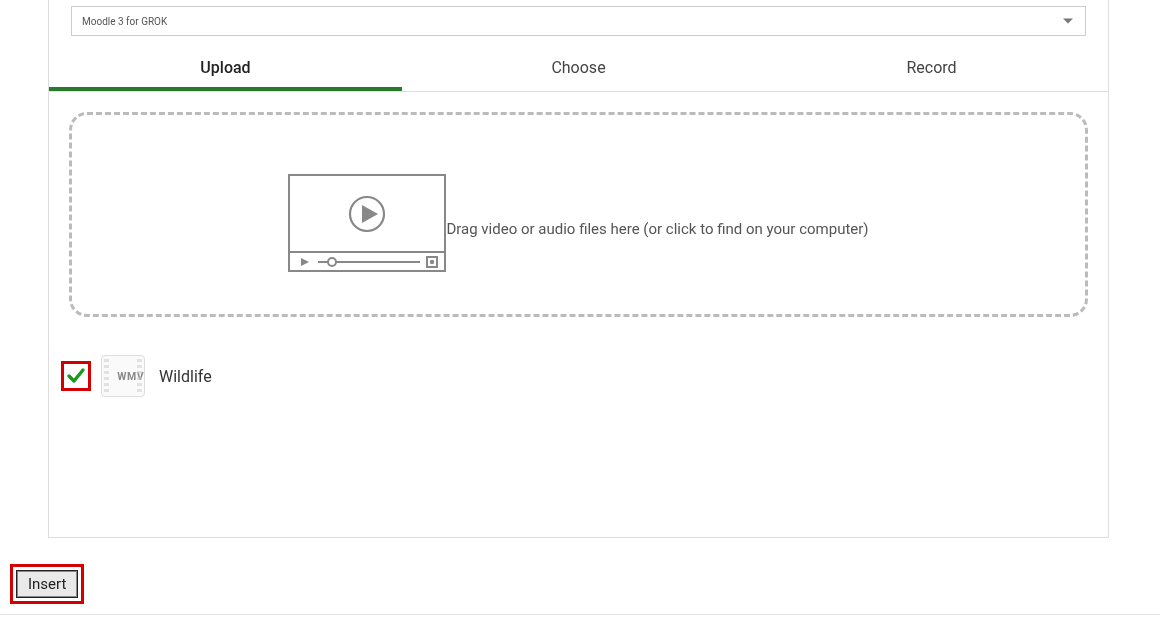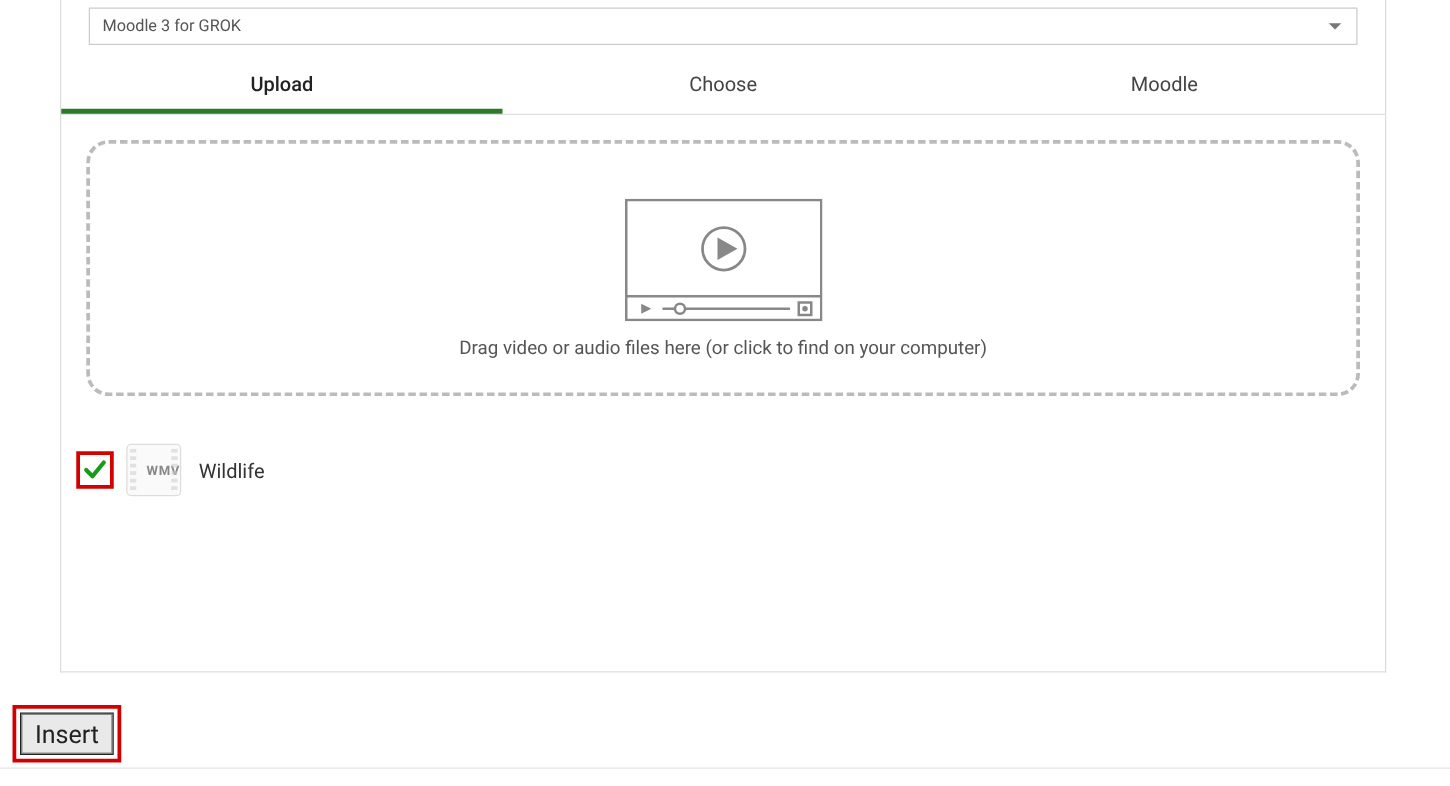--- a/index.html
+++ b/index.html
@@ -23,21 +23,21 @@
     }
     .dropdown {
       position: relative;
       margin: 6px 22px 0 22px;
       height: 30px;
       border: 1px solid #ccc;
       background: #fff;
       display: flex;
       align-items: center;
       padding: 0 10px;
-      font-size: 13px;
+      font-size: 10px;
       color: #555;
       cursor: pointer;
       text-align: right;
     }
     .dropdown-caret {
       position: absolute;
       right: 12px;
       top: 50%;
       transform: translateY(-50%);
       width: 0; height: 0;
@@ -62,21 +62,20 @@
       border-bottom: 4px solid #2b7a2b;
       font-weight: 500;
       color: #222;
     }
     .dropzone {
       margin: 20px 20px 0 20px;
       border: 3px dashed #bbb;
       border-radius: 18px;
       height: 205px;
       display: flex;
-      flex-direction: column;
       align-items: center;
       justify-content: center;
       cursor: pointer;
       padding-top: 16px;
     }
     .dropzone-text {
       font-size: 15px;
       color: #555;
       margin-top: 12px;
     }
@@ -130,21 +129,21 @@
       position: absolute;
       left: 10px;
       top: 564px;
       border: 3px solid #d40000;
       padding: 4px;
     }
     .insert-button {
       border: 1px solid #888;
       outline: 1px solid #222;
       background: #e9e9e9;
-      font-size: 20px;
+      font-size: 15px;
       color: #222;
       padding: 3px 10px;
       cursor: pointer;
       font-family: inherit;
     }
     .bottom-rule {
       position: absolute;
       left: 0;
       right: 0;
       top: 614px;
@@ -157,21 +156,21 @@
 <div class="outer-panel">
 
   <div class="dropdown">
     <span>Moodle 3 for GROK</span>
     <span class="dropdown-caret"></span>
   </div>
 
   <div class="tabs">
     <div class="tab active">Upload</div>
     <div class="tab">Choose</div>
-    <div class="tab">Moodle</div>
+    <div class="tab">Record</div>
   </div>
 
   <div class="dropzone">
     <svg width="158" height="98" viewBox="0 0 158 98">
       <rect x="1" y="1" width="156" height="96" fill="none" stroke="#888" stroke-width="2"></rect>
       <line x1="1" y1="78" x2="157" y2="78" stroke="#888" stroke-width="2"></line>
       <circle cx="79" cy="40" r="17" fill="none" stroke="#888" stroke-width="2.2"></circle>
       <polygon points="74,31 74,49 90,40" fill="#888"></polygon>
       <polygon points="13,84 13,92 21,88" fill="#888"></polygon>
       <line x1="30" y1="88" x2="132" y2="88" stroke="#888" stroke-width="2"></line>

